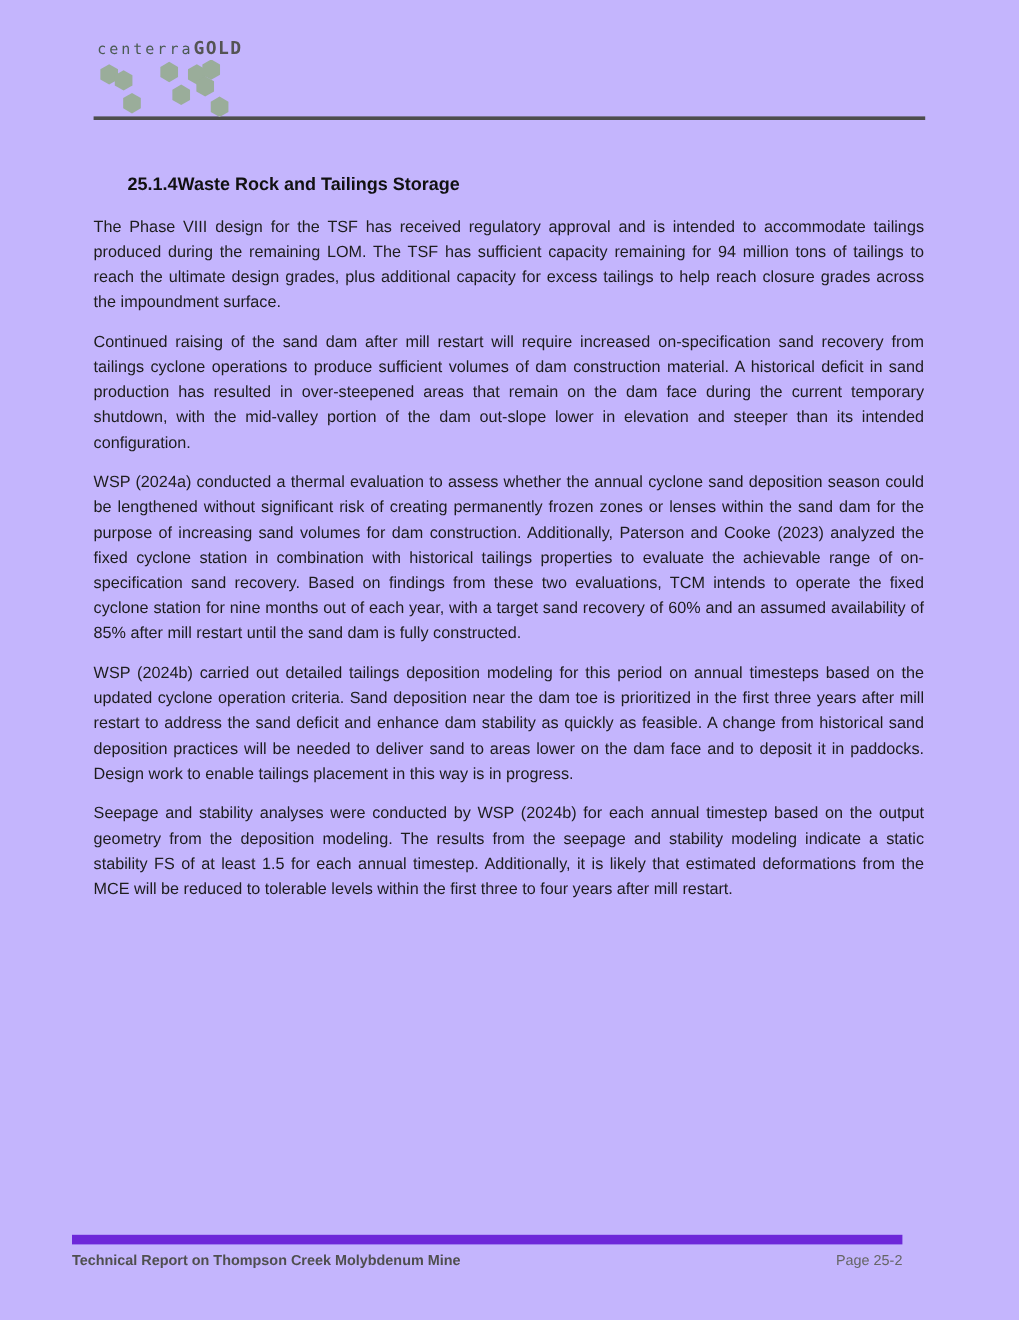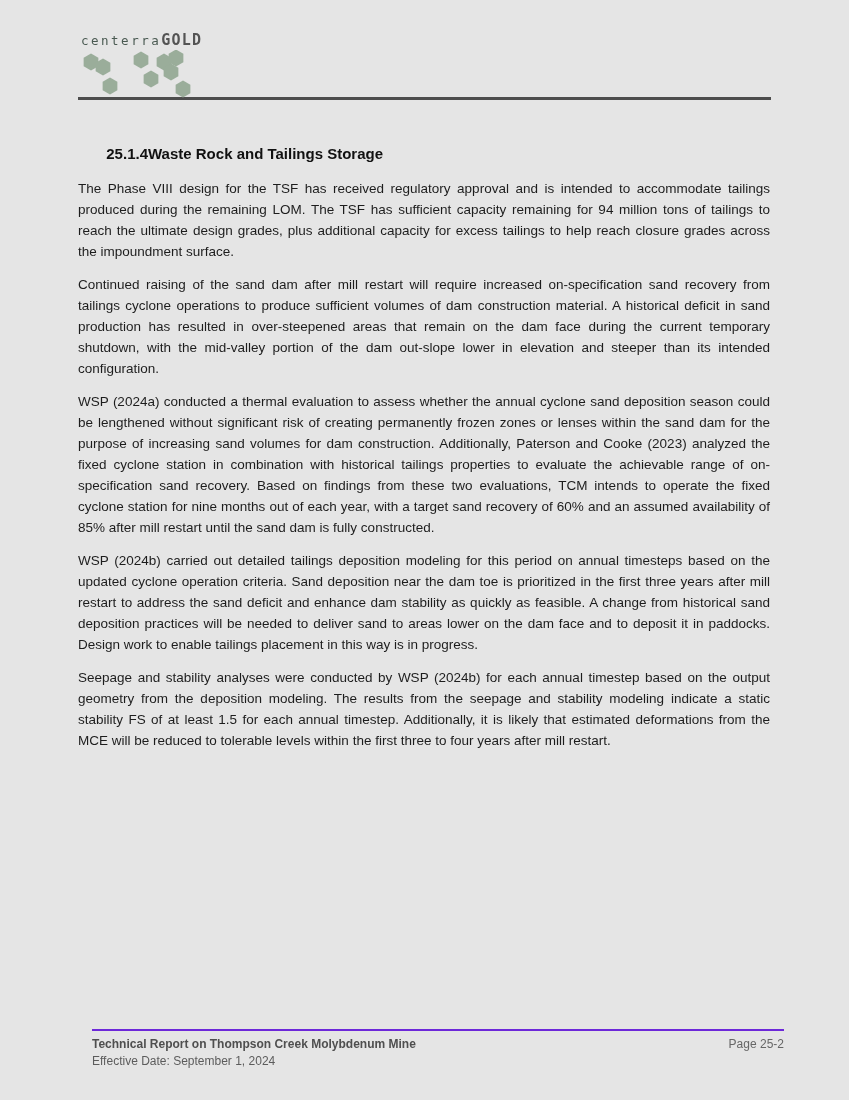--- a/index.html
+++ b/index.html
@@ -1,19 +1,19 @@
 <!DOCTYPE html>
 <html><head>
 <meta charset="utf-8">
 <style>
   html,body { margin:0; padding:0; background:#ffffff; }
   .page {
     position:relative;
     width:849px; height:1100px;
-    background:#e5e5e5;
+    background:#c4b5fd;
     font-family:"Liberation Sans", sans-serif;
     overflow:hidden;
   }
 
   
   .header {
     position:absolute;
     top:27px; left:78px; width:693px; height:73px;
     border-bottom:3px solid #4d4d4d;
     box-sizing:border-box;
@@ -60,22 +60,22 @@
   }
   .section-heading .heading-number {
     display:inline-block;
     min-width:70px;
     text-align:right;
   }
 
   
   .footer {
     position:absolute;
-    top:1029px; left:92px; width:692px;
-    border-top:2px solid #6d28d9;
+    top:1029px; left:60px; width:692px;
+    border-top:8px solid #6d28d9;
     padding-top:5px;
     box-sizing:border-box;
     font-size:12px;
     line-height:16px;
   }
   .footer-row {
     display:flex;
     justify-content:space-between;
     align-items:baseline;
   }
@@ -122,16 +122,15 @@
     <p>WSP (2024a) conducted a thermal evaluation to assess whether the annual cyclone sand deposition season could be lengthened without significant risk of creating permanently frozen zones or lenses within the sand dam for the purpose of increasing sand volumes for dam construction. Additionally, Paterson and Cooke (2023) analyzed the fixed cyclone station in combination with historical tailings properties to evaluate the achievable range of on-specification sand recovery. Based on findings from these two evaluations, TCM intends to operate the fixed cyclone station for nine months out of each year, with a target sand recovery of 60% and an assumed availability of 85% after mill restart until the sand dam is fully constructed.</p>
     <p>WSP (2024b) carried out detailed tailings deposition modeling for this period on annual timesteps based on the updated cyclone operation criteria. Sand deposition near the dam toe is prioritized in the first three years after mill restart to address the sand deficit and enhance dam stability as quickly as feasible. A change from historical sand deposition practices will be needed to deliver sand to areas lower on the dam face and to deposit it in paddocks. Design work to enable tailings placement in this way is in progress.</p>
     <p>Seepage and stability analyses were conducted by WSP (2024b) for each annual timestep based on the output geometry from the deposition modeling. The results from the seepage and stability modeling indicate a static stability FS of at least 1.5 for each annual timestep. Additionally, it is likely that estimated deformations from the MCE will be reduced to tolerable levels within the first three to four years after mill restart.</p>
   </div>
 
   <div class="footer">
     <div class="footer-row">
       <span class="footer-title">Technical Report on Thompson Creek Molybdenum Mine</span>
       <span class="footer-page">Page 25-2</span>
     </div>
-    <div class="footer-date">Effective Date: September 1, 2024</div>
   </div>
 
 </div>
 
 </body></html>

